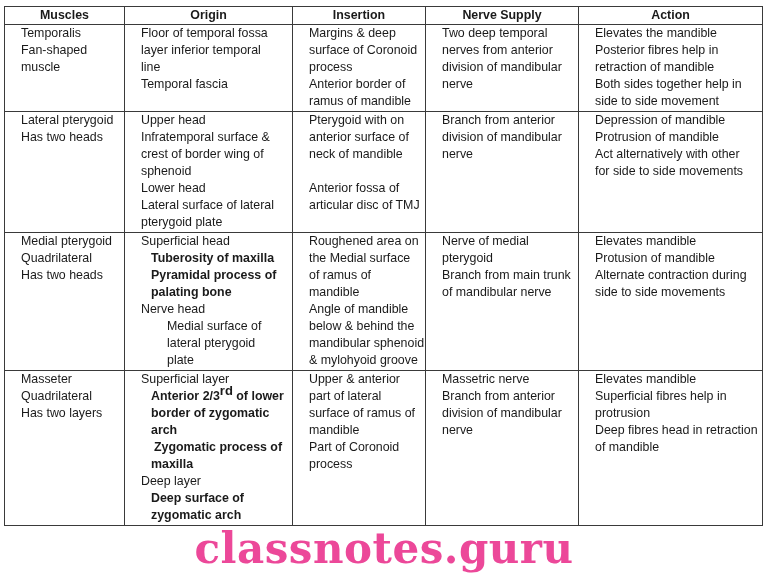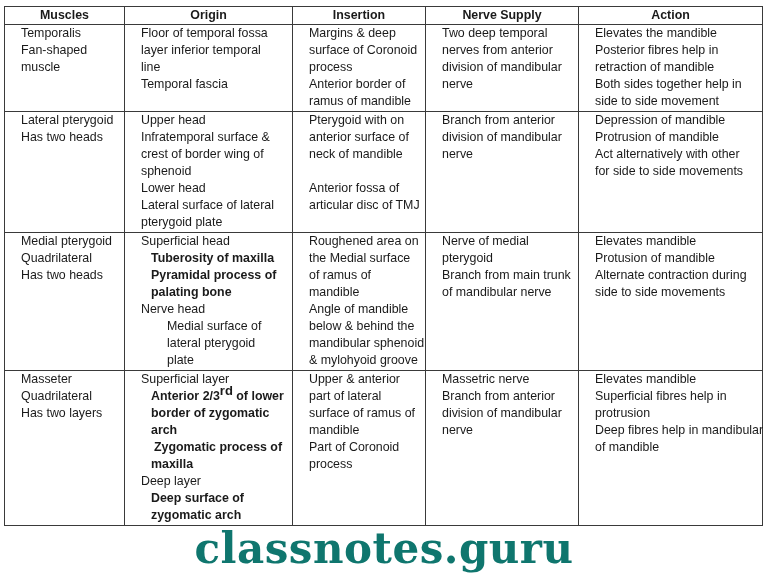--- a/index.html
+++ b/index.html
@@ -5,21 +5,21 @@
   html, body { margin: 0; padding: 0; background: #ffffff; }
   body { width: 768px; height: 581px; position: relative; overflow: hidden; font-family: "Liberation Sans", "DejaVu Sans", sans-serif; color: #1a1a1a; }
   .tbl { position: absolute; left: 4px; top: 6px; border-collapse: collapse; table-layout: fixed; width: 758px; font-size: 12.4px; }
   .tbl th, .tbl td { border: 1px solid #3a3a3a; vertical-align: top; padding: 0 16px; line-height: 17px; }
   .tbl th { font-weight: bold; text-align: center; height: 17px; padding-top: 0; padding-bottom: 0; }
   .tbl td { padding-top: 0; padding-bottom: 1px; }
   .line { display: block; white-space: nowrap; }
   .ind1 { padding-left: 10px; font-weight: bold; }
   .ind2 { padding-left: 26px; }
   .gap { height: 17px; }
-  .wm { position: absolute; left: 0; width: 768px; top: 524px; text-align: center; font-family: "DejaVu Serif", "Liberation Serif", serif; font-size: 42px; font-weight: 600; color: #0f766e; letter-spacing: 0.5px; }
+  .wm { position: absolute; left: 0; width: 768px; top: 524px; text-align: center; font-family: "DejaVu Serif", "Liberation Serif", serif; font-size: 42px; font-weight: 600; color: #ec4899; letter-spacing: 0.5px; }
   sup { font-size: 13px; line-height: 0; vertical-align: super; }
 </style>
 </head>
 <body>
 
 <table class="tbl">
   <colgroup>
     <col style="width:120px">
     <col style="width:168px">
     <col style="width:133px">
@@ -174,20 +174,20 @@
       <td>
         <span class="line">Massetric nerve</span>
         <span class="line">Branch from anterior</span>
         <span class="line">division of mandibular</span>
         <span class="line">nerve</span>
       </td>
       <td>
         <span class="line">Elevates mandible</span>
         <span class="line">Superficial fibres help in</span>
         <span class="line">protrusion</span>
-        <span class="line">Deep fibres help in mandibular</span>
+        <span class="line">Deep fibres head in retraction</span>
         <span class="line">of mandible</span>
       </td>
     </tr>
   </tbody>
 </table>
 
 <div class="wm">classnotes.guru</div>
 
 </body></html>

